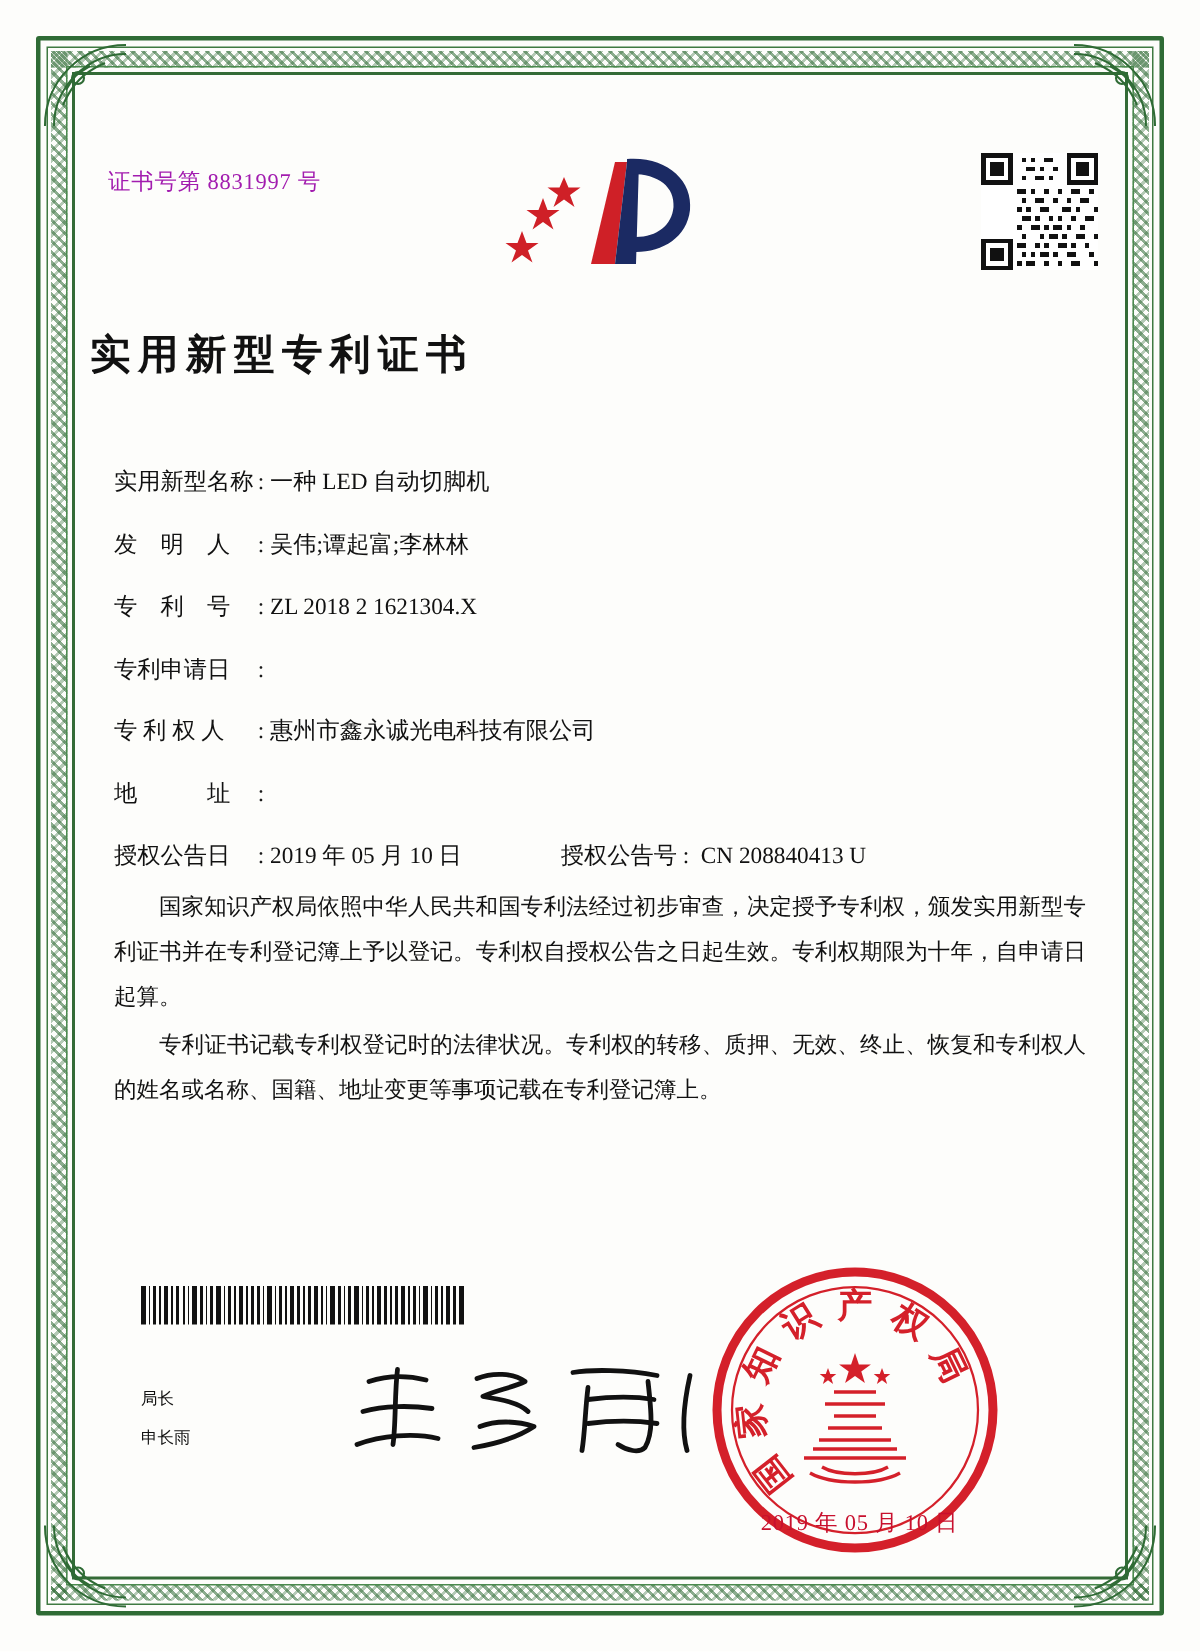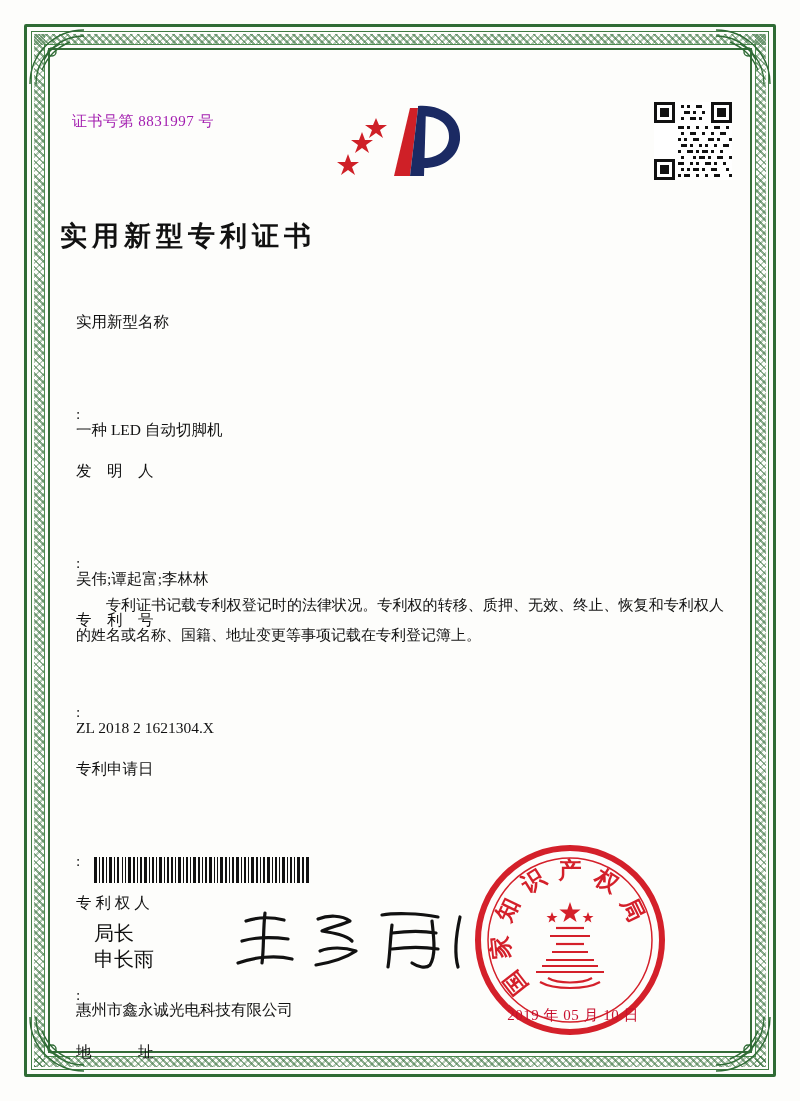--- a/index.html
+++ b/index.html
@@ -116,21 +116,20 @@
     position: absolute;
     left: 16px; top: 254px;
     width: 650px;
     font-size: 15.5px;
     line-height: 1;
   }
   .field-row {
     display: flex;
     align-items: flex-start;
     margin-bottom: 26px;
-    flex-direction: column;
   }
   .field-label {
     width: 92px;
     flex: 0 0 92px;
     color: #111;
     white-space: nowrap;
   }
   .field-colon {
     flex: 0 0 12px;
     text-align: center;
@@ -164,21 +163,21 @@
 
   .barcode {
     position: absolute;
     left: 34px; top: 797px;
     width: 216px; height: 26px;
   }
 
   .signature-block {
     position: absolute;
     left: 34px; top: 860px;
-    font-size: 20px;
+    font-size: 11px;
     line-height: 26px;
     color: #111;
   }
 
   .handwriting {
     position: absolute;
     left: 172px; top: 845px;
     width: 250px; height: 70px;
     color: #111;
   }
@@ -406,20 +405,21 @@
           <span>2019 年 05 月 10 日</span>
           <span class="second-label">授权公告号</span>
           <span>:&nbsp;</span>
           <span>CN 208840413 U</span>
         </div>
       </div>
 
     </div>
 
     <div class="paragraphs">
+      <p>国家知识产权局依照中华人民共和国专利法经过初步审查，决定授予专利权，颁发实用新型专利证书并在专利登记簿上予以登记。专利权自授权公告之日起生效。专利权期限为十年，自申请日起算。</p>
       <p>专利证书记载专利权登记时的法律状况。专利权的转移、质押、无效、终止、恢复和专利权人的姓名或名称、国籍、地址变更等事项记载在专利登记簿上。</p>
     </div>
 
     <div class="barcode">
       <svg width="216" height="26" viewBox="0 0 216 26" shape-rendering="crispEdges">
         <g fill="#111">
           <rect x="0" y="0" width="3" height="26"></rect>
             <rect x="5" y="0" width="1" height="26"></rect>
           <rect x="8" y="0" width="2" height="26"></rect>
             <rect x="12" y="0" width="1" height="26"></rect>

